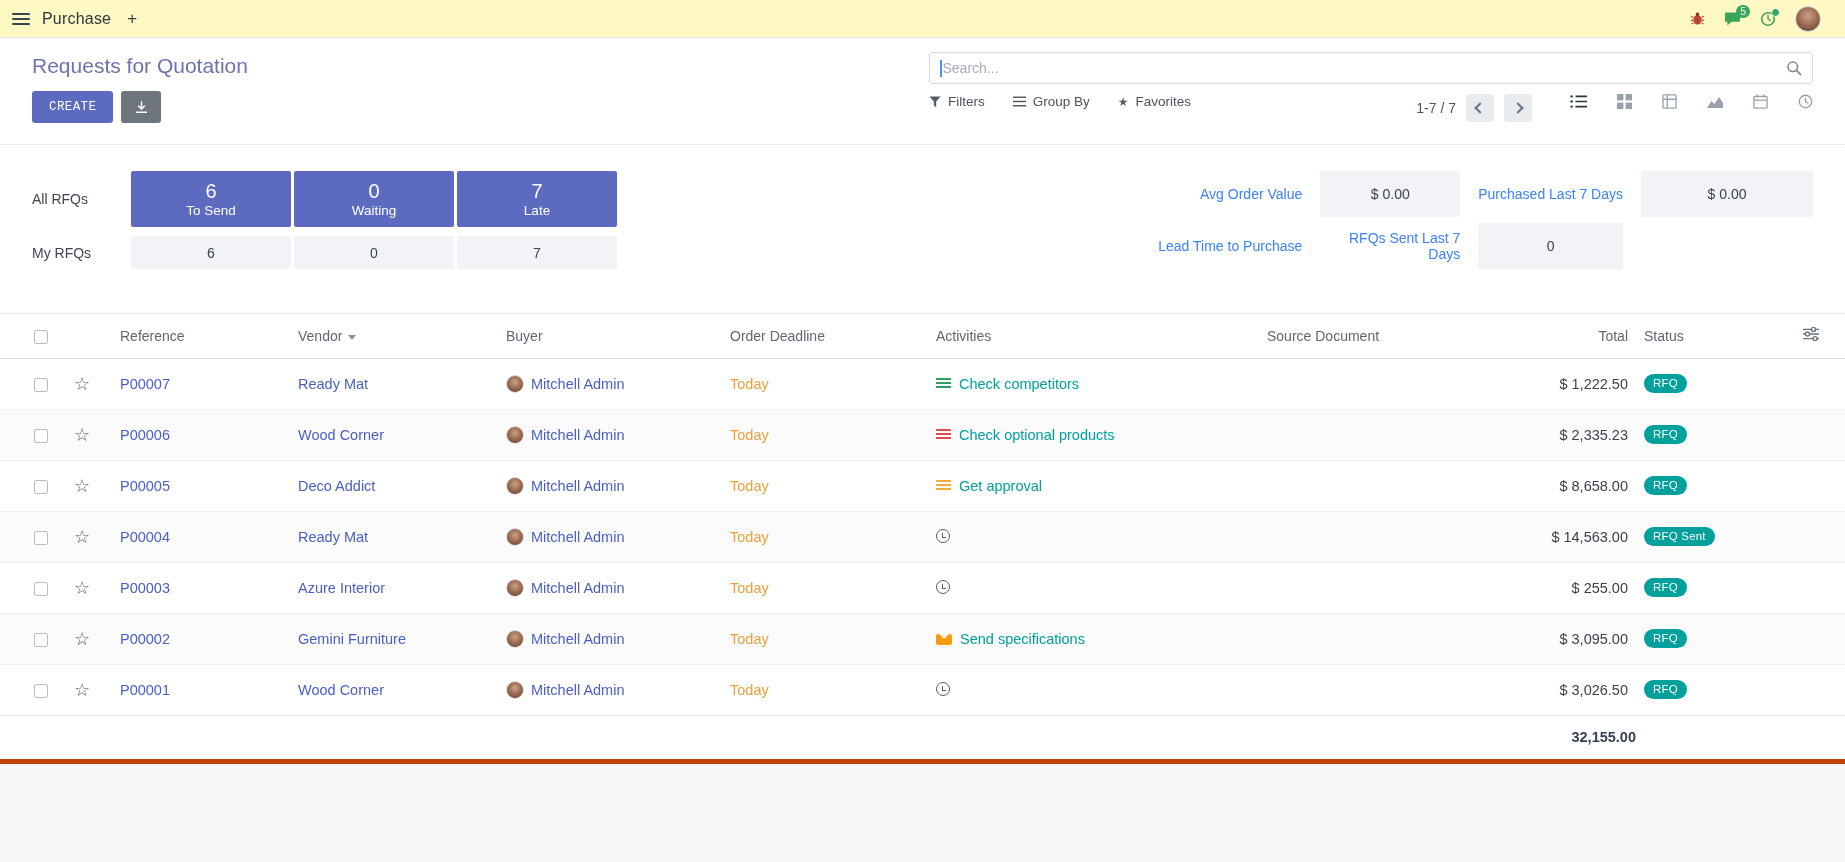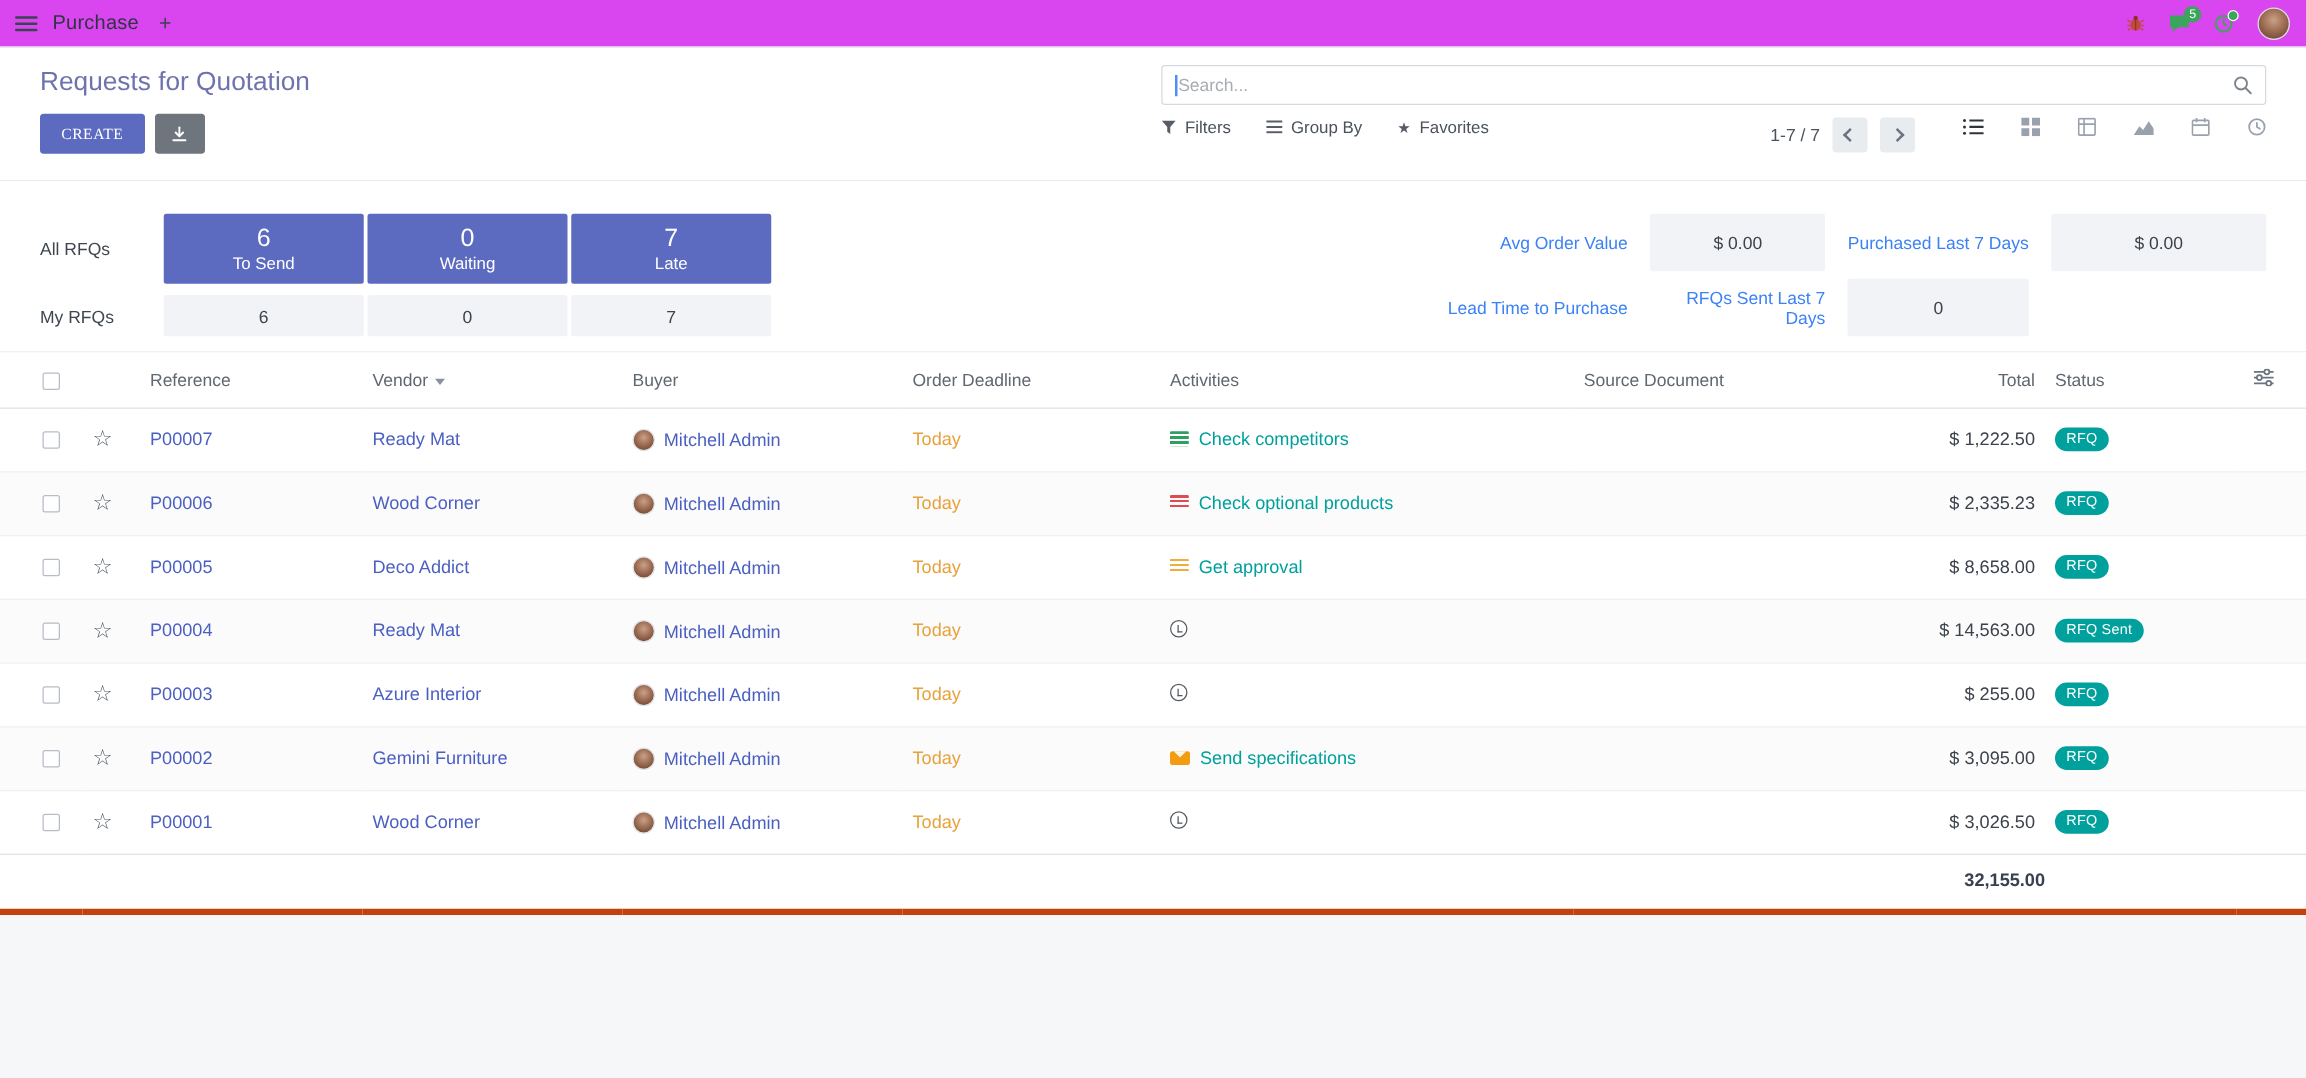--- a/index.html
+++ b/index.html
@@ -1,38 +1,38 @@
 <!DOCTYPE html>
 <html><head>
 <meta charset="utf-8">
 <style>
   * { box-sizing: border-box; margin: 0; padding: 0; }
   html,body { background:#e9eaec; }
   body { font-family: "Liberation Sans", sans-serif; color:#3b424b; }
   .app { width:1845px; height:862px; background:#fff; display:flex; flex-direction:column; overflow:hidden; position:relative; }
 
   
-  .navbar { height:38px; background:#d946ef; border-bottom:1px solid #e6e9ec; display:flex; align-items:center; padding:0 13px 0 12px; flex:none; }
+  .navbar { height:38px; background:#fef9c3; border-bottom:1px solid #e6e9ec; display:flex; align-items:center; padding:0 24px 0 12px; flex:none; }
   .hamburger { width:18px; display:flex; flex-direction:column; gap:3px; cursor:pointer; margin-right:12px; }
   .hamburger i { display:block; height:2px; background:#3a4450; border-radius:1px; }
   .app-title { font-size:16px; color:#2d3540; letter-spacing:.2px; cursor:pointer; }
   .plus-btn { margin-left:16px; color:#39434f; font-size:17px; cursor:pointer; line-height:1; }
   .plus-btn::before { content:"+"; }
   .nav-right { margin-left:auto; display:flex; align-items:center; gap:19px; }
   .nav-icon { position:relative; display:inline-flex; cursor:pointer; }
   .nav-badge { position:absolute; top:-6px; right:-9px; background:#3BA55C; color:#fff; font-size:10px; line-height:13px; padding:0 4px; border-radius:8px; min-width:13px; text-align:center; }
   .nav-dot { position:absolute; top:-3px; right:-4px; width:9px; height:9px; background:#3BA55C; border-radius:50%; border:1.5px solid #fff; }
   .avatar { width:26px; height:26px; border-radius:50%; background:radial-gradient(circle at 50% 38%, #caa287 0%, #9c6b52 48%, #5d3a2c 100%); border:1px solid #d9dde2; cursor:pointer; }
 
   
   .control-panel { display:flex; padding:14px 32px 20px 32px; background:#fff; border-bottom:1px solid #e8ebee; flex:none; }
   .cp-left { flex:none; }
   .page-title { font-size:21px; font-weight:400; color:#6e72ad; margin:2px 0 13px; }
   .cp-buttons { display:flex; gap:8px; }
-  .btn-create { background:#5C6BC0; color:#fff; border:none; height:32px; padding:0 17px; font-size:12.5px; letter-spacing:.4px; border-radius:3px; font-weight:500; cursor:pointer; font-family:Liberation Serif, serif; }
+  .btn-create { background:#5C6BC0; color:#fff; border:none; height:32px; padding:0 17px; font-size:12.5px; letter-spacing:.4px; border-radius:3px; font-weight:500; cursor:pointer; font-family:Liberation Mono, monospace; }
   .btn-export { background:#6e757d; border:none; height:32px; width:40px; border-radius:3px; display:inline-flex; align-items:center; justify-content:center; cursor:pointer; }
   .cp-right { margin-left:auto; width:884px; }
   .search-box { height:32px; border:1px solid #d6dade; border-radius:3px; background:#fff; display:flex; align-items:center; padding:0 10px; cursor:text; }
   .caret { width:1.5px; height:17px; background:#4f8ef7; animation:blink 1.1s step-end infinite; }
   @keyframes blink { 50% { opacity:0; } }
   .search-placeholder { color:#a6adb4; font-size:14px; margin-left:1px; }
   .search-box svg { margin-left:auto; }
   .cp-actions { margin-top:10px; display:flex; align-items:flex-start; height:30px; }
   .filter-group { display:flex; align-items:center; gap:28px; }
   .text-btn { display:inline-flex; align-items:center; gap:7px; font-size:13.5px; color:#4b525b; cursor:pointer; }
@@ -41,21 +41,21 @@
   .pager-text { font-size:14px; color:#4b525b; }
   .pager-btn { width:28px; height:28px; background:#e9ecef; border:none; border-radius:3px; display:inline-flex; align-items:center; justify-content:center; cursor:pointer; }
   .chev { width:8px; height:8px; border-left:2px solid #6b7280; border-bottom:2px solid #6b7280; display:block; }
   .chev-l { transform: rotate(45deg); }
   .chev-r { transform: rotate(225deg); }
   .view-switcher { margin-left:38px; display:flex; align-items:center; gap:30px; }
   .vs-icon { color:#99a1ad; display:inline-flex; cursor:pointer; }
   .vs-icon.active { color:#2f353c; }
 
   
-  .dashboard { display:flex; padding:26px 32px 12px 32px; background:#fff; border-bottom:1px solid #e8ebee; flex:none; }
+  .dashboard { display:flex; padding:26px 32px 44px 32px; background:#fff; border-bottom:1px solid #e8ebee; flex:none; }
   .dash-grid { display:grid; grid-template-columns:96px repeat(3,160px); column-gap:3px; row-gap:9px; }
   .dash-label { align-self:center; font-size:14px; color:#3f4650; }
   .dash-card { height:56px; background:#5C6BC0; color:#fff; border-radius:2px; display:flex; flex-direction:column; align-items:center; justify-content:center; cursor:pointer; }
   .dash-card .count { font-size:20px; line-height:1.1; }
   .dash-card .lbl { font-size:13.5px; margin-top:1px; }
   .dash-my { height:33px; background:#f1f3f6; color:#3c434b; font-size:14px; display:flex; align-items:center; justify-content:center; border-radius:2px; cursor:pointer; }
   .dash-kpis { margin-left:auto; display:grid; grid-template-columns:auto 140px auto 172px; column-gap:18px; row-gap:6px; align-items:center; }
   .kpi-label { justify-self:end; text-align:right; font-size:14px; color:#3b82f6; }
   .kpi-box { height:46px; background:#f1f3f6; display:flex; align-items:center; justify-content:center; font-size:14px; color:#3c434b; border-radius:2px; }
 

